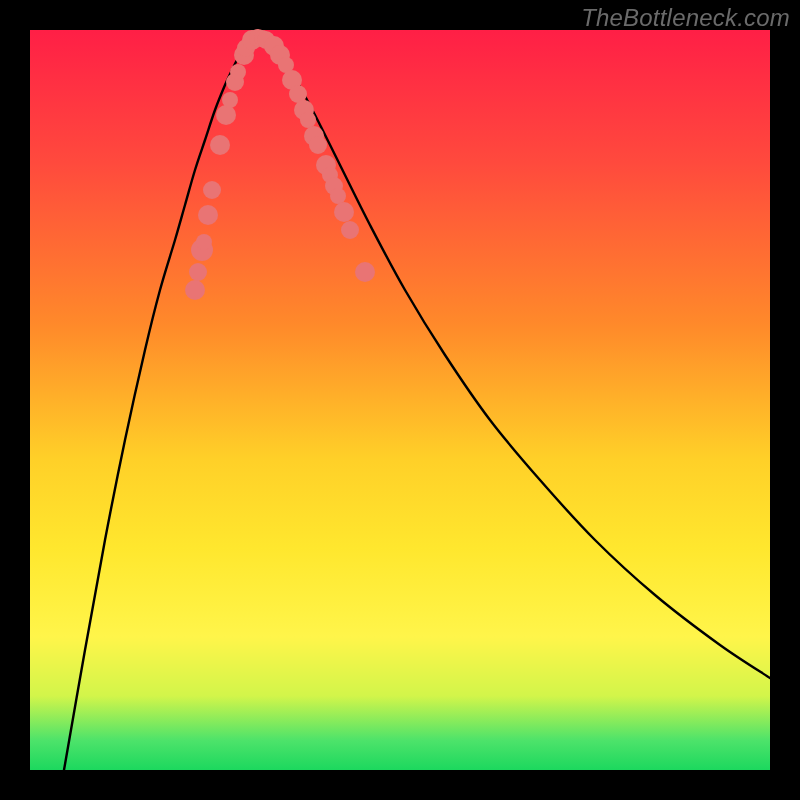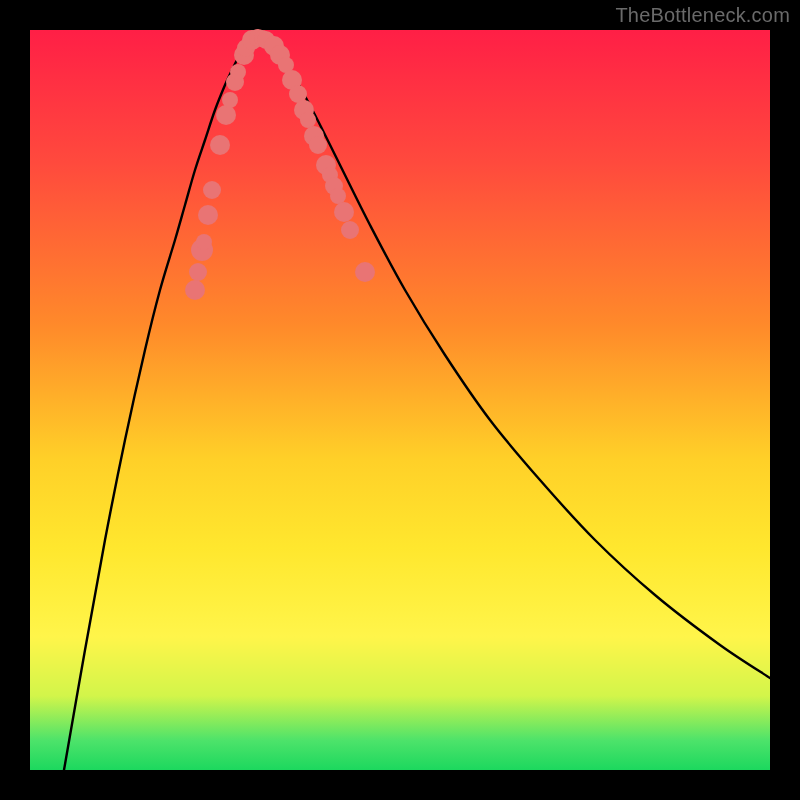--- a/index.html
+++ b/index.html
@@ -45,23 +45,24 @@
     top: 0;
     width: 740px;
     height: 740px;
     overflow: visible;
   }
   .watermark {
     position: absolute;
     top: 4px;
     right: 10px;
     color: #6a6a6a;
-    font-size: 20px;
+    font-size: 24px;
     letter-spacing: 0.2px;
     user-select: none;
+    font-style: italic;
   }
 </style>
 </head>
 <body>
 
 <div class="frame">
   <div class="plot">
     <svg class="curve" viewBox="0 0 740 740" preserveAspectRatio="none">
       <path id="curve-path" fill="none" stroke-width="2.4" stroke-linecap="round" stroke-linejoin="round" d="M 34 740 C 37.5 720, 48.166666666666664 658.3333333333334, 55 620 C 61.833333333333336 581.6666666666666, 68.33333333333333 545, 75 510 C 81.66666666666667 475, 88.33333333333333 441.6666666666667, 95 410 C 101.66666666666667 378.3333333333333, 109.16666666666667 345, 115 320 C 120.83333333333333 295, 125 278.3333333333333, 130 260 C 135 241.66666666666666, 140.83333333333334 224.16666666666666, 145 210 C 149.16666666666666 195.83333333333334, 151.66666666666666 186.66666666666666, 155 175 C 158.33333333333334 163.33333333333334, 161.66666666666666 150.83333333333334, 165 140 C 168.33333333333334 129.16666666666666, 171.66666666666666 120, 175 110 C 178.33333333333334 100, 181.66666666666666 89.16666666666667, 185 80 C 188.33333333333334 70.83333333333333, 192.16666666666666 61.666666666666664, 195 55 C 197.83333333333334 48.333333333333336, 199.83333333333334 44.5, 202 40 C 204.16666666666666 35.5, 206 31.666666666666668, 208 28 C 210 24.333333333333332, 212 20.666666666666668, 214 18 C 216 15.333333333333334, 217.66666666666666 13.666666666666666, 220 12 C 222.33333333333334 10.333333333333334, 225 8, 228 8 C 231 8, 234.33333333333334 9.333333333333334, 238 12 C 241.66666666666666 14.666666666666666, 245.5 18, 250 24 C 254.5 30, 259.1666666666667 37.833333333333336, 265 48 C 270.8333333333333 58.166666666666664, 277.5 70.5, 285 85 C 292.5 99.5, 300.8333333333333 116.66666666666667, 310 135 C 319.1666666666667 153.33333333333334, 329.1666666666667 174.16666666666666, 340 195 C 350.8333333333333 215.83333333333334, 362.5 238.33333333333334, 375 260 C 387.5 281.6666666666667, 400.8333333333333 303.3333333333333, 415 325 C 429.1666666666667 346.6666666666667, 444.1666666666667 369.1666666666667, 460 390 C 475.8333333333333 410.8333333333333, 492.5 430, 510 450 C 527.5 470, 545.8333333333334 490.8333333333333, 565 510 C 584.1666666666666 529.1666666666666, 604.1666666666666 547.5, 625 565 C 645.8333333333334 582.5, 670.8333333333334 601.1666666666666, 690 615 C 709.1666666666666 628.8333333333334, 731.6666666666666 642.5, 740 648" stroke="#000000"></path>
       <g id="markers-group">

